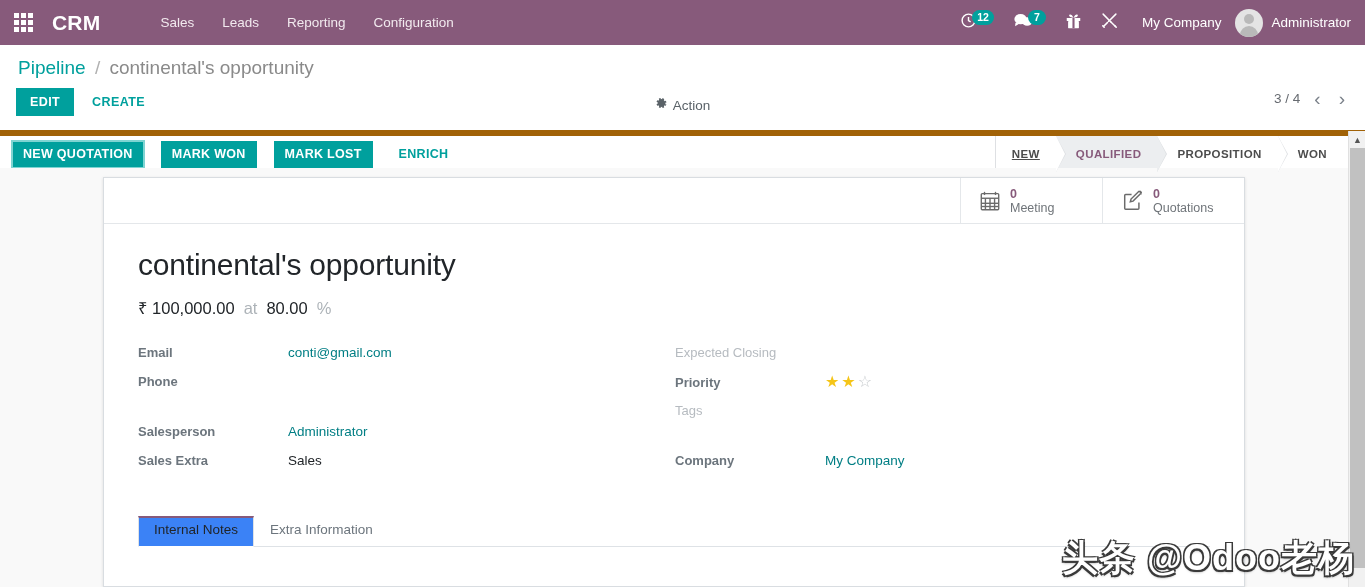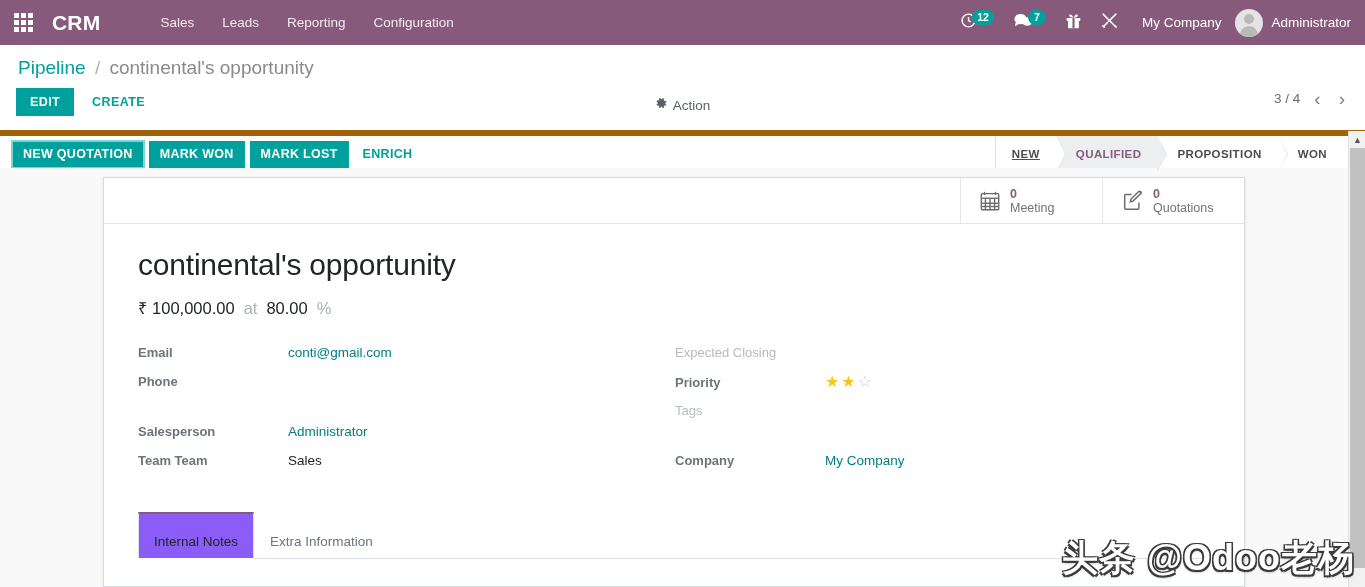--- a/index.html
+++ b/index.html
@@ -165,21 +165,21 @@
     height: 37px;
     display: flex; align-items: stretch;
     position: relative;
   }
   .sb-left { display: flex; align-items: center; padding-left: 12px; gap: 0; }
   .obtn {
     background: #00a09d; color: #ffffff;
     font-size: 12.5px; font-weight: bold; letter-spacing: .3px;
     padding: 5px 10px;
     border: 1px solid #00a09d;
-    cursor: pointer; margin-right: 5px;
+    cursor: pointer; margin-right: 17px;
     text-transform: uppercase;
     line-height: 15px;
   }
   .obtn.focused { outline: 2px solid #7fd4d2; outline-offset: -1px; box-shadow: 0 0 0 1px #a8e2e0; }
   .obtn-link {
     background: transparent; color: #00a09d;
     border: 1px solid transparent;
     font-size: 12.5px; font-weight: bold; letter-spacing: .3px;
     padding: 5px 8px; cursor: pointer;
     text-transform: uppercase;
@@ -314,26 +314,26 @@
   }
   .tab {
     font-size: 13.5px;
     padding: 9px 15px;
     cursor: pointer;
     border: 1px solid transparent;
     margin-bottom: -1px;
     color: #6c757d;
   }
   .tab.active {
-    background: #8b5cf6;
+    background: #3b82f6;
     border: 1px solid #dee2e6;
     border-bottom-color: #ffffff;
     border-top: 2px solid #875a7b;
     color: #212529;
-    padding-top: 20px;
+    padding-top: 4px;
   }
 
   
   .watermark {
     position: absolute;
     right: 10px; bottom: 4px;
     font-size: 36px;
     font-weight: bold;
     color: #ffffff;
     z-index: 60;
@@ -523,21 +523,21 @@
             </div>
             <div class="frow gap">
               <div class="flabel">Phone</div>
               <div class="fvalue"></div>
             </div>
             <div class="frow">
               <div class="flabel">Salesperson</div>
               <div class="fvalue link">Administrator</div>
             </div>
             <div class="frow">
-              <div class="flabel">Team Team</div>
+              <div class="flabel">Sales Extra</div>
               <div class="fvalue">Sales</div>
             </div>
           </div>
 
           <div class="col right">
             <div class="frow">
               <div class="flabel empty">Expected Closing</div>
               <div class="fvalue"></div>
             </div>
             <div class="frow">

